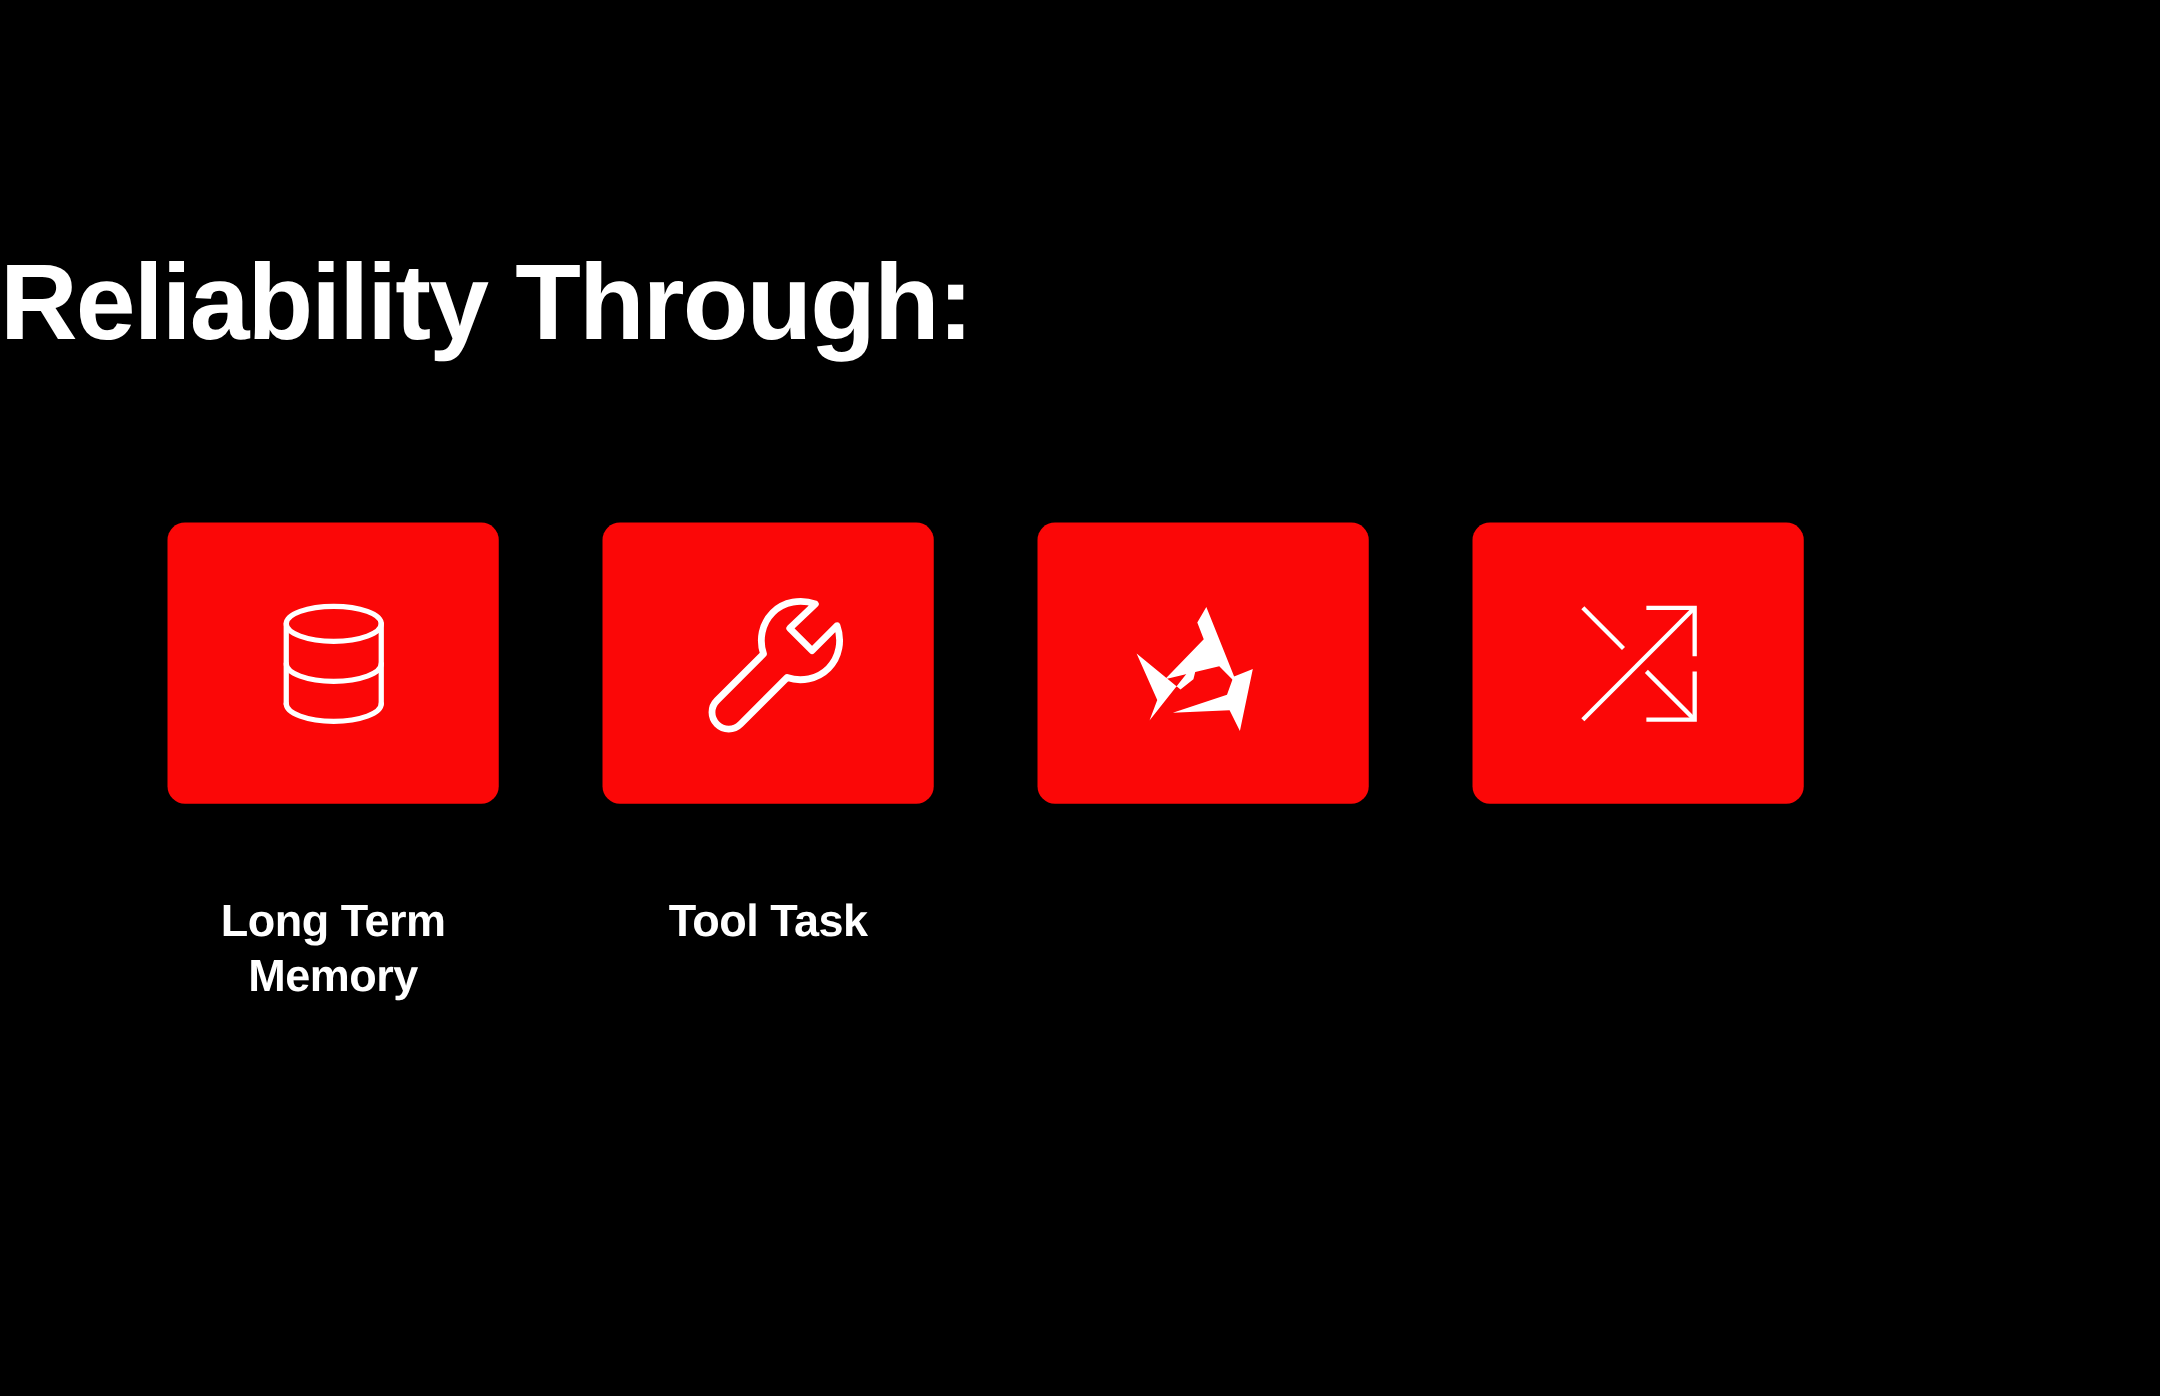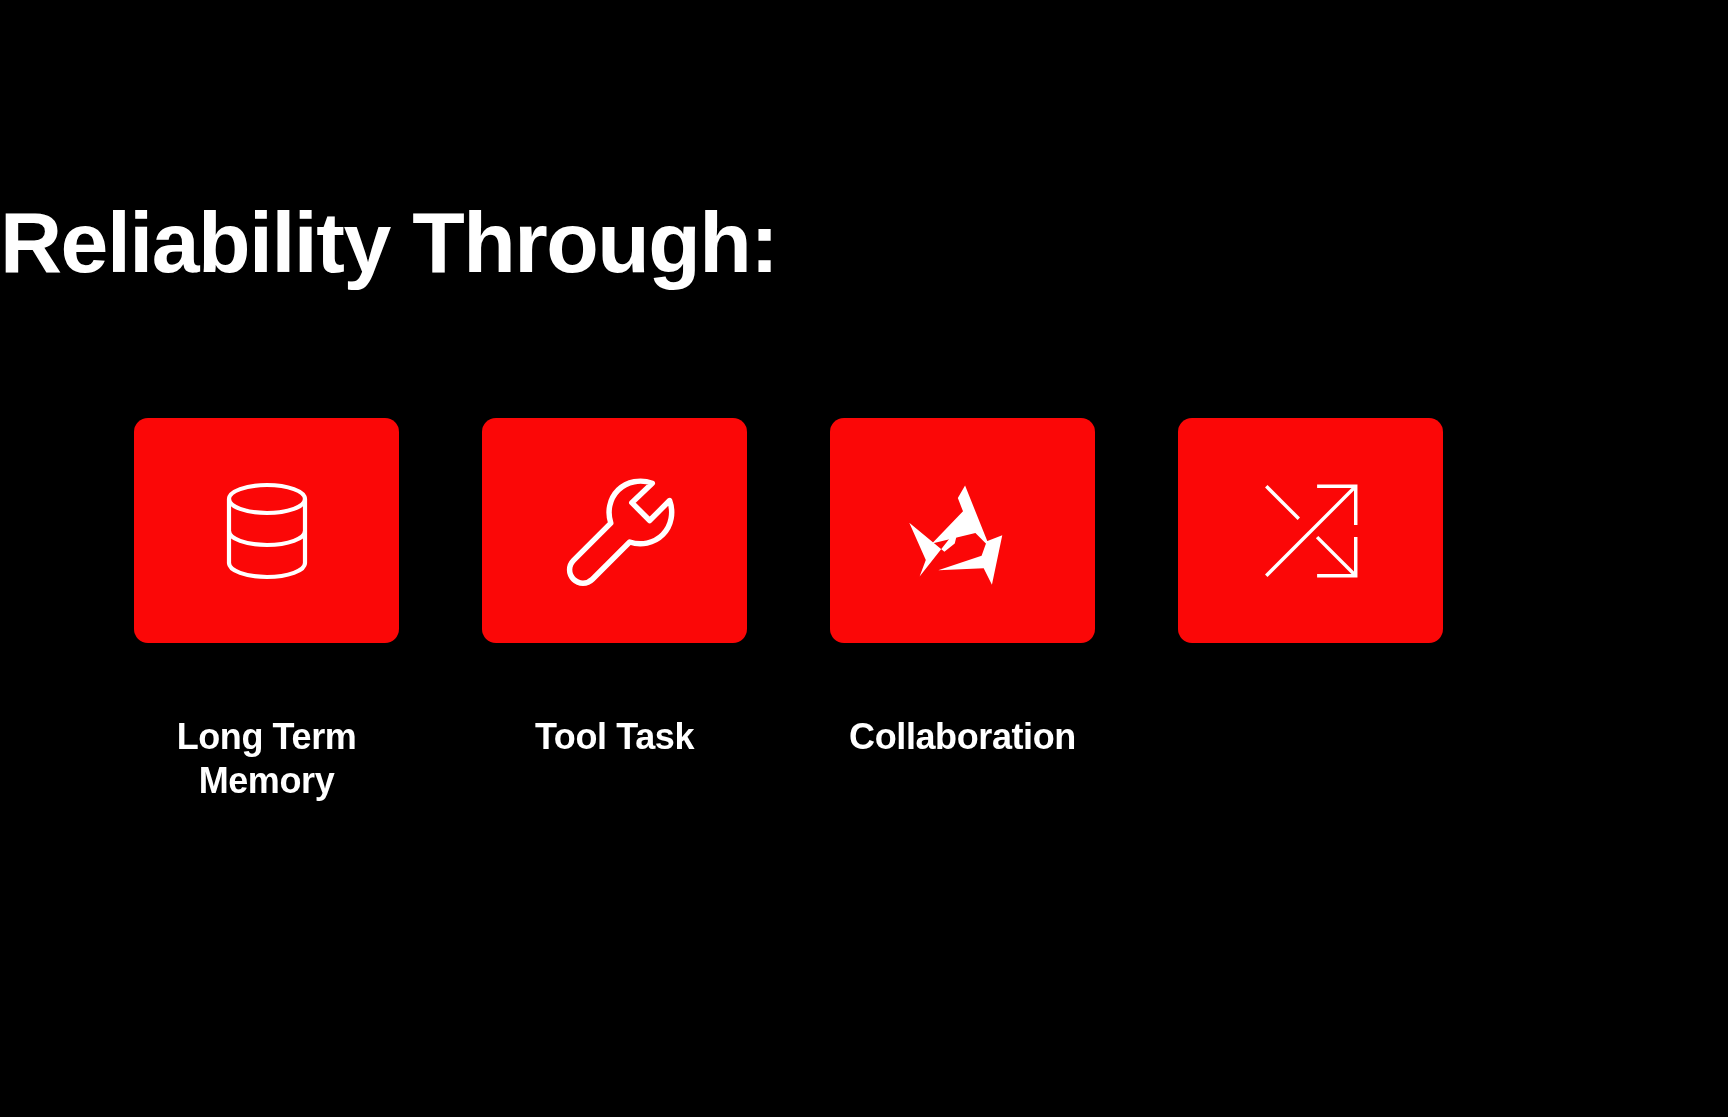--- a/index.html
+++ b/index.html
@@ -126,21 +126,20 @@
           <svg width="124" height="124" viewBox="0 0 120 120" fill="#ffffff">
 
             <path d="M62 16 L86 76 L72 62 L30 72 L60 41 L55 28 Z"></path>
 
             <path d="M98 64 L88 112 L80 96 L36 98 L78 84 L83 70 Z"></path>
 
             <path d="M56 56 L18 104 L24 88 L8 52 L42 80 L52 72 Z"></path>
           </svg>
         </span>
       </div>
-      <div class="card-label">Collaboration</div>
     </div>
 
     <div class="card">
       <div class="tile">
         <span>
           <svg width="122" height="122" viewBox="0 0 120 120" fill="none" stroke="#ffffff" stroke-width="3.4" stroke-linecap="butt" stroke-linejoin="miter">
 
             <path d="M16 104 L104 16"></path>
             <path d="M66 16 L104 16 L104 54"></path>
 

